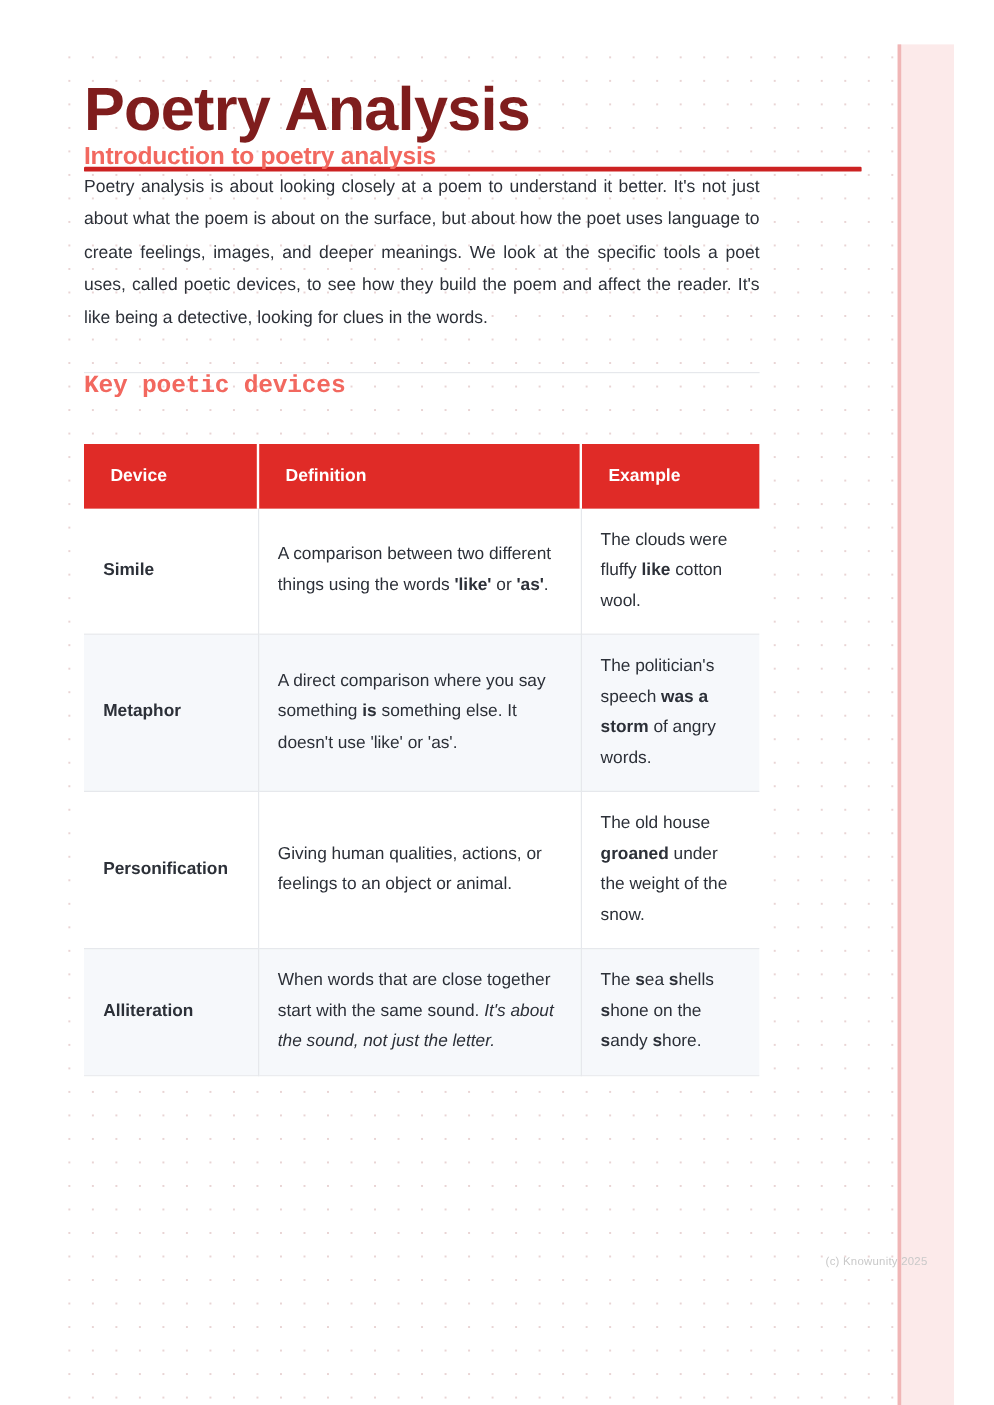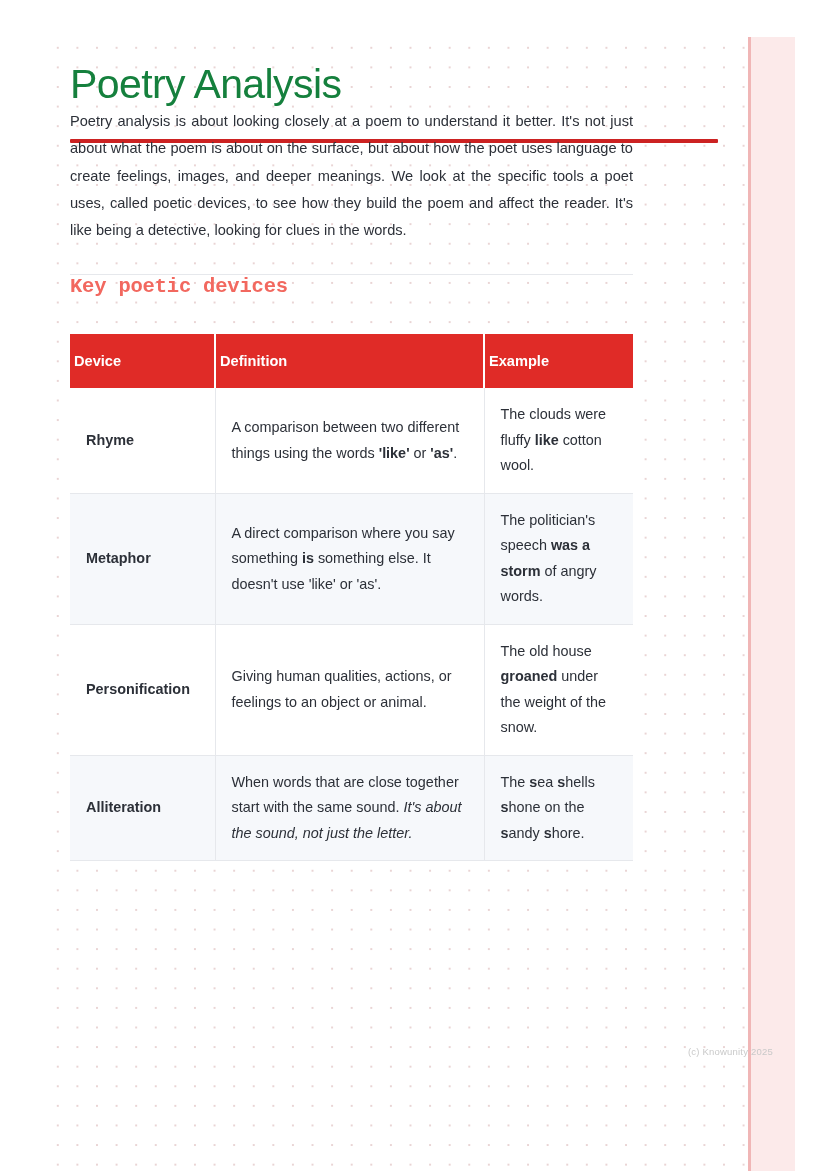--- a/index.html
+++ b/index.html
@@ -40,24 +40,24 @@
   }
   .content {
     position: absolute;
     left: 70px;
     top: 0;
     width: 563px;
   }
   h1.doc-title {
     margin: 0;
     padding: 62px 0 0 0;
-    font-size: 41px;
+    font-size: 51px;
     line-height: 1.12;
-    font-weight: normal;
-    color: #15803d;
+    font-weight: bold;
+    color: #7f1d1d;
     letter-spacing: -0.6px;
   }
   .title-rule {
     position: absolute;
     left: 70px;
     top: 139px;
     width: 648px;
     height: 4px;
     background: #cc2222;
     border-radius: 1px;
@@ -99,21 +99,21 @@
   table.devices-table col.c-device  { width: 145px; }
   table.devices-table col.c-def     { width: 269px; }
   table.devices-table col.c-example { width: 149px; }
 
   table.devices-table thead th {
     background: #e02b27;
     color: #ffffff;
     font-size: 14.6px;
     font-weight: bold;
     text-align: left;
-    padding: 19px 4px;
+    padding: 19px 22px;
     border-right: 2px solid #ffffff;
   }
   table.devices-table thead th:last-child { border-right: none; margin-left: 30px; }
 
   table.devices-table tbody td {
     font-size: 14.4px;
     line-height: 25.5px;
     color: #2c3038;
     padding: 14px 16px;
     vertical-align: middle;
@@ -150,20 +150,21 @@
 
   <div class="dot-grid"></div>
   <div class="side-stripe"></div>
 
   <div class="title-rule"></div>
 
   <div class="content">
 
     <h1 class="doc-title">Poetry Analysis</h1>
 
+    <h2 class="section-heading sec-intro-heading">Introduction to poetry analysis</h2>
 
     <p class="body-text intro-para">Poetry analysis is about looking closely at a poem to understand it better. It's not just about what the poem is about on the surface, but about how the poet uses language to create feelings, images, and deeper meanings. We look at the specific tools a poet uses, called poetic devices, to see how they build the poem and affect the reader. It's like being a detective, looking for clues in the words.</p>
 
     <div class="divider"></div>
 
     <h2 class="section-heading sec-devices-heading">Key poetic devices</h2>
 
 
     <div class="table-wrap">
       <table class="devices-table">
@@ -174,21 +175,21 @@
         </colgroup>
         <thead>
           <tr>
             <th>Device</th>
             <th>Definition</th>
             <th>Example</th>
           </tr>
         </thead>
         <tbody id="table-body">
             <tr>
-              <td>Rhyme</td>
+              <td>Simile</td>
               <td class="cell">A comparison between two different things using the words <b>'like'</b> or <b>'as'</b>.</td>
               <td class="cell">The clouds were fluffy <b>like</b> cotton wool.</td>
             </tr>
             <tr class="alt">
               <td>Metaphor</td>
               <td class="cell">A direct comparison where you say something <b>is</b> something else. It doesn't use 'like' or 'as'.</td>
               <td class="cell">The politician's speech <b>was a storm</b> of angry words.</td>
             </tr>
             <tr>
               <td>Personification</td>

